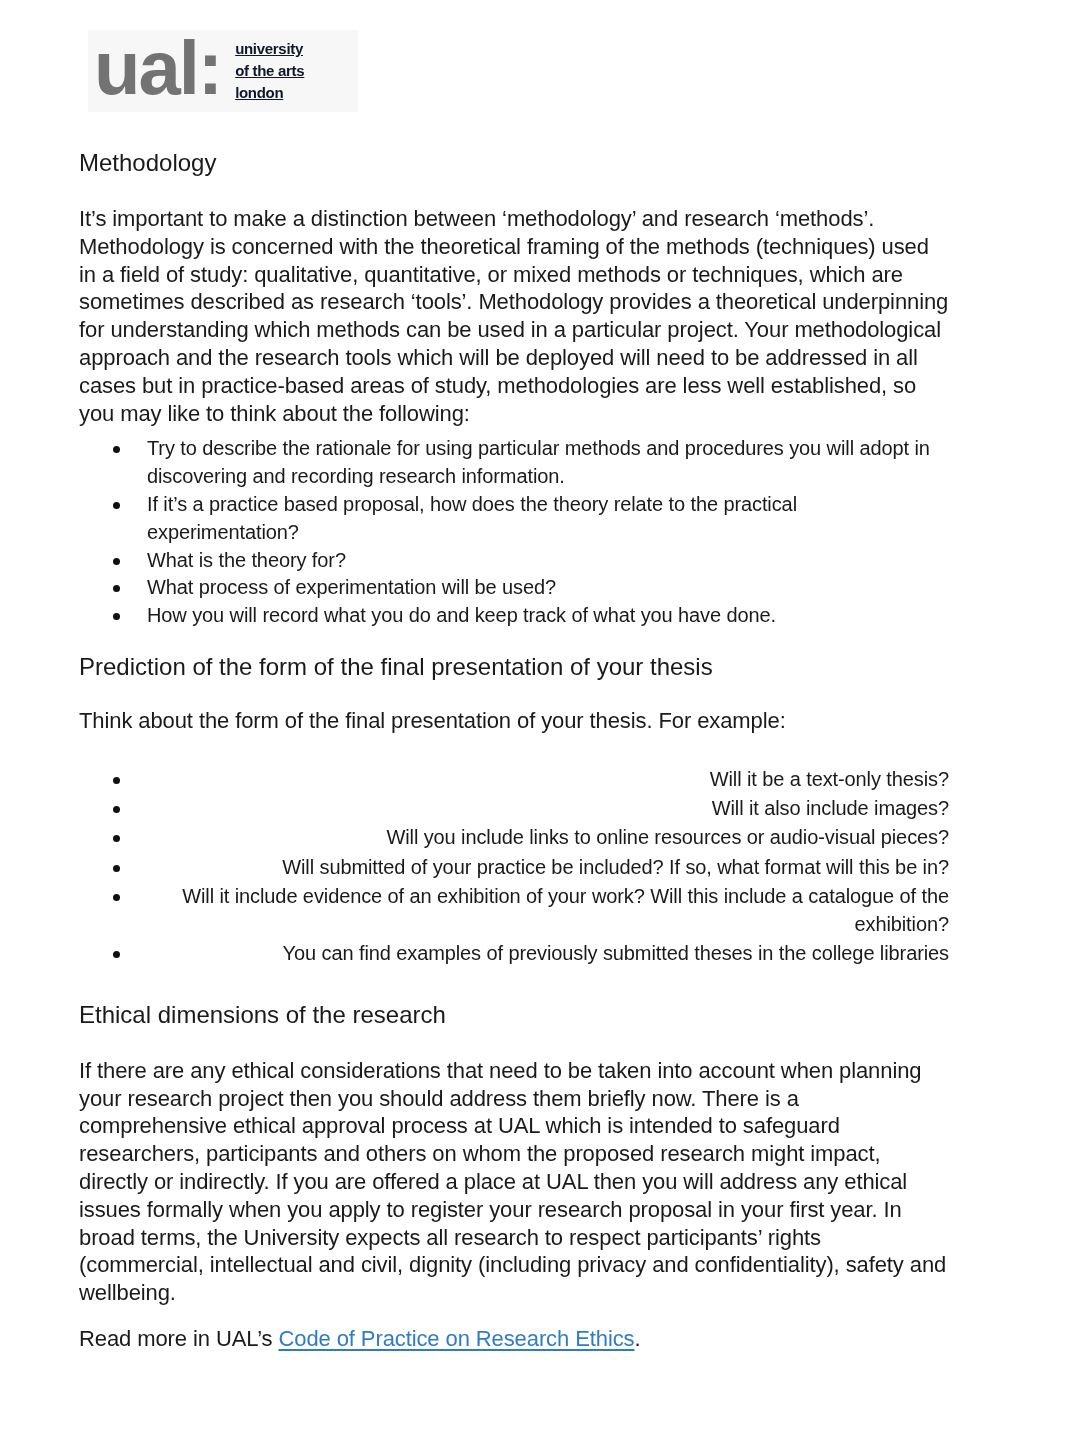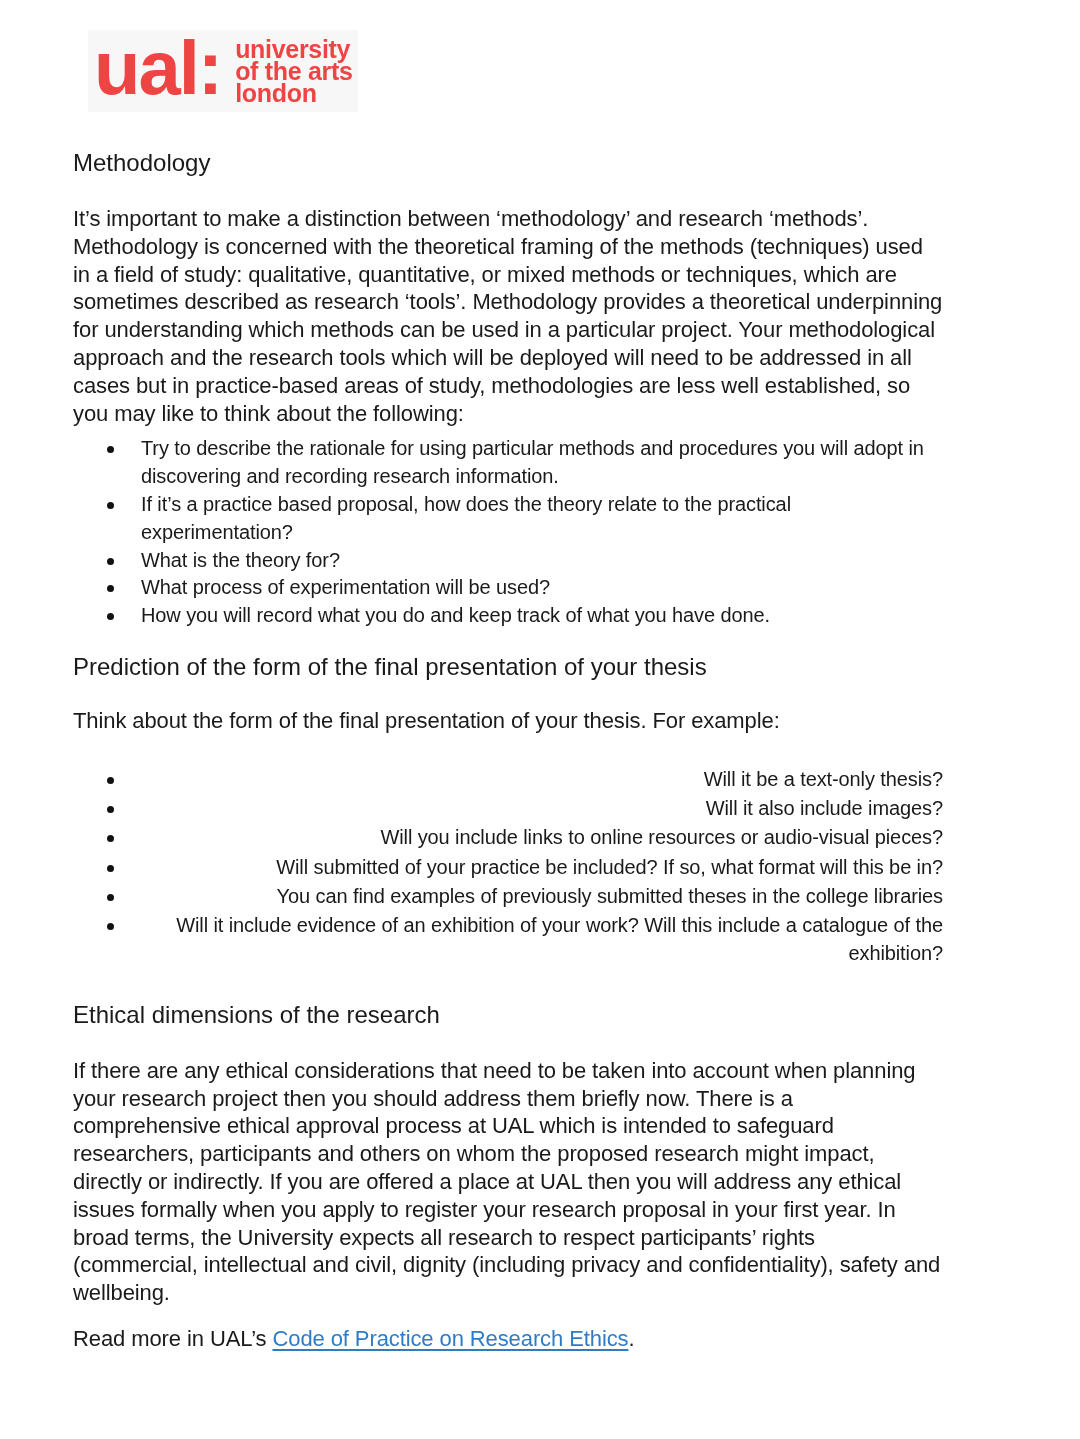--- a/index.html
+++ b/index.html
@@ -24,36 +24,37 @@
       background: #f7f7f7;
       display: flex;
       align-items: center;
     }
     .logo-mark {
       font-family: "Liberation Sans", sans-serif;
       font-weight: 700;
       font-size: 76px;
       letter-spacing: -2px;
       line-height: 1;
-      color: #ef4444;
+      color: #737373;
       margin-left: 6px;
       margin-top: -6px;
     }
     .logo-words {
       margin-left: 14px;
       font-weight: 700;
-      font-size: 25px;
+      font-size: 15px;
       line-height: 22px;
-      color: #ef4444;
+      color: #0f172a;
       letter-spacing: -0.3px;
+      text-decoration: underline;
     }
     .logo-words div { white-space: nowrap; }
     .content {
       position: absolute;
-      left: 73px;
+      left: 79px;
       top: 146px;
       width: 870px;
     }
     h2 {
       font-weight: 400;
       font-size: 24px;
       margin: 0;
       line-height: 34px;
       color: #1a1a1a;
     }
@@ -115,22 +116,22 @@
     <li><span class="bullet"></span><span>How you will record what you do and keep track of what you have done.</span></li>
   </ul>
 
   <h2 style="margin-top:20px;">Prediction of the form of the final presentation of your thesis</h2>
   <p style="margin-top:23px;">Think about the form of the final presentation of your thesis. For example:</p>
   <ul class="list-2" style="margin-top:31px;text-align:right;">
     <li><span class="bullet"></span><span>Will it be a text-only thesis?</span></li>
     <li><span class="bullet"></span><span>Will it also include images?</span></li>
     <li><span class="bullet"></span><span>Will you include links to online resources or audio-visual pieces?</span></li>
     <li><span class="bullet"></span><span>Will submitted of your practice be included? If so, what format will this be in?</span></li>
+    <li><span class="bullet"></span><span>Will it include evidence of an exhibition of your work? Will this include a catalogue of the exhibition?</span></li>
     <li><span class="bullet"></span><span>You can find examples of previously submitted theses in the college libraries</span></li>
-    <li><span class="bullet"></span><span>Will it include evidence of an exhibition of your work? Will this include a catalogue of the exhibition?</span></li>
   </ul>
 
   <h2 style="margin-top:30px;">Ethical dimensions of the research</h2>
   <p style="margin-top:25px;">If there are any ethical considerations that need to be taken into account when planning your research project then you should address them briefly now. There is a comprehensive ethical approval process at UAL which is intended to safeguard researchers, participants and others on whom the proposed research might impact, directly or indirectly. If you are offered a place at UAL then you will address any ethical issues formally when you apply to register your research proposal in your first year. In broad terms, the University expects all research to respect participants’ rights (commercial, intellectual and civil, dignity (including privacy and confidentiality), safety and wellbeing.</p>
   <p style="margin-top:18px;">
     <span>Read more in UAL’s </span><a class="link" href="#">Code of Practice on Research Ethics</a><span>.</span>
   </p>
 
 </div>
 

